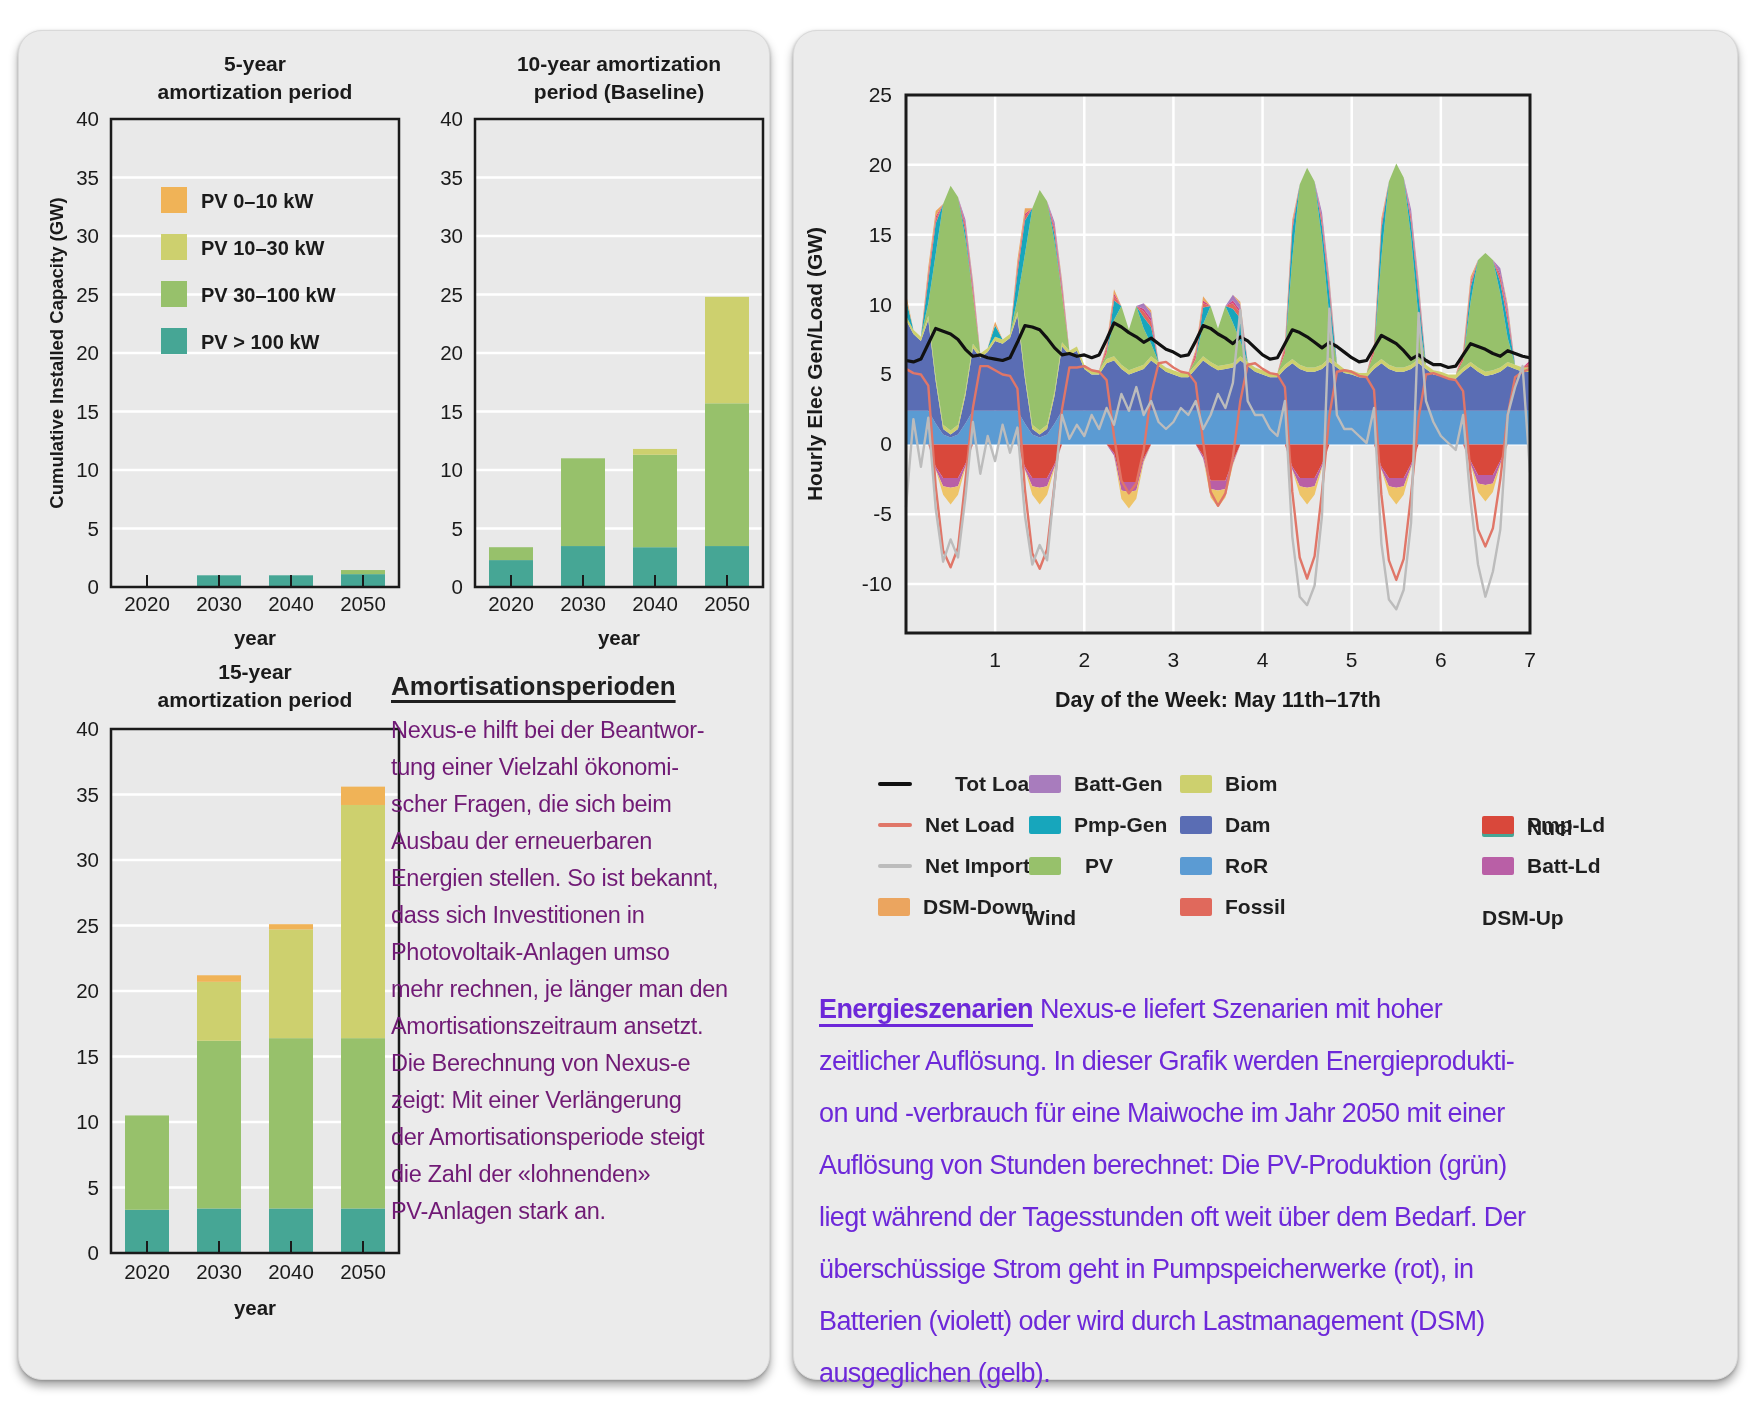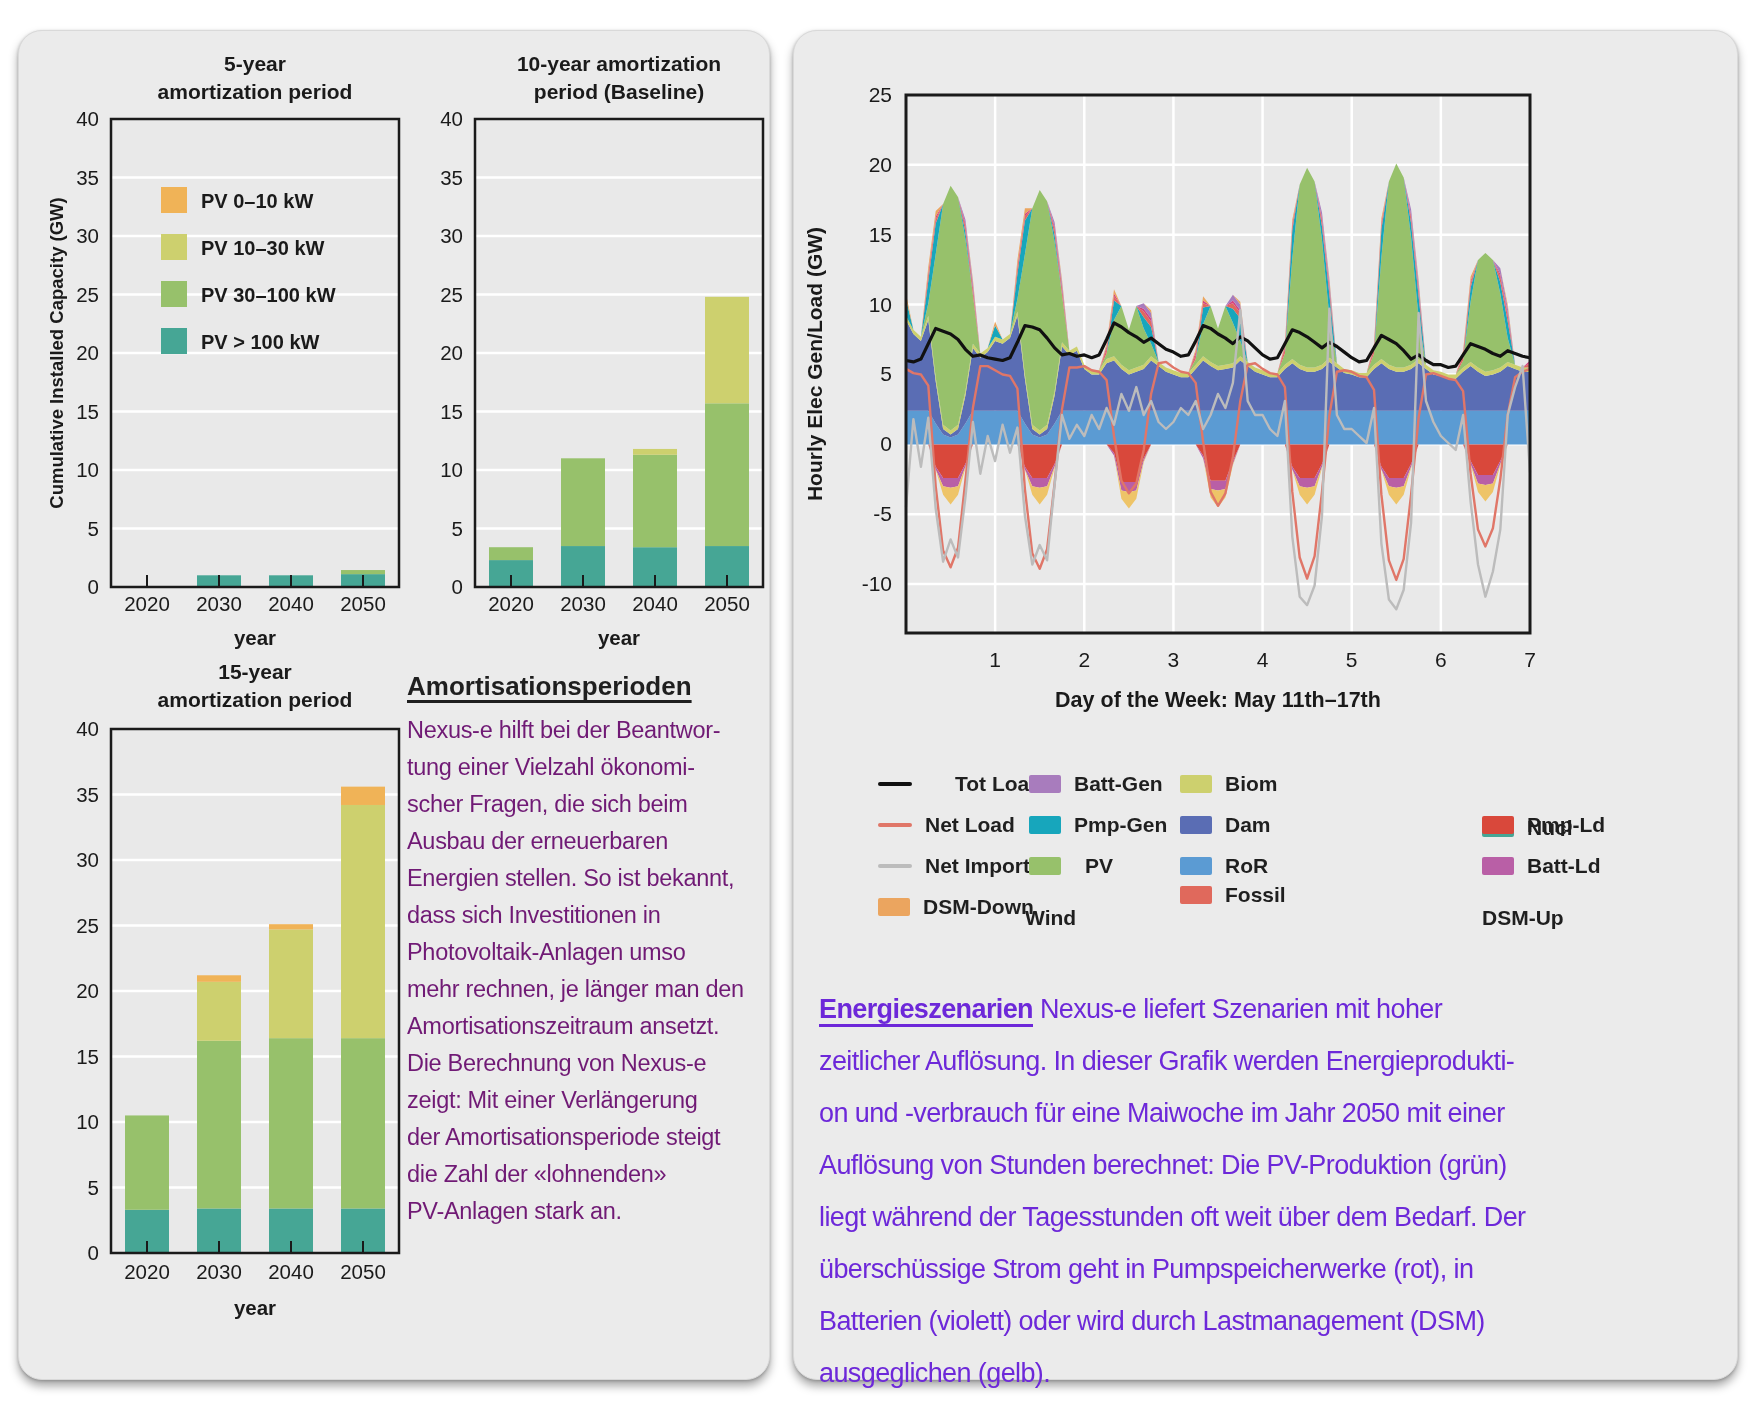--- a/index.html
+++ b/index.html
@@ -9,21 +9,21 @@
          box-shadow:0 6px 10px rgba(0,0,0,.35),0 1px 3px rgba(0,0,0,.2);
          border:1px solid #d9d9d9;}
   #left-panel{left:18px;top:30px;width:750px;height:1348px;}
   #right-panel{left:793px;top:30px;width:943px;height:1348px;}
   .chart-mount{position:absolute;}
   #chart-amort5{left:28px;top:12px;width:360px;height:618px;}
   #chart-amort10{left:392px;top:12px;width:360px;height:618px;}
   #chart-amort15{left:28px;top:618px;width:360px;height:700px;}
   #chart-weekly{left:0px;top:0px;width:940px;height:700px;}
   svg{display:block;font-family:"Liberation Sans",sans-serif;}
-  #left-text{position:absolute;left:388px;top:640px;width:372px;}
+  #left-text{position:absolute;left:372px;top:640px;width:372px;}
   #left-text h2{margin:0 0 10px 0;font-size:26px;font-weight:700;
       text-decoration:underline;text-decoration-thickness:2.5px;text-underline-offset:5px;}
   #left-text .body{font-size:23.5px;line-height:37px;letter-spacing:-0.3px;
       white-space:pre-line;color:#701a75;}
   #right-legend{position:absolute;left:20px;top:735px;width:905px;height:175px;}
   .legend-item{position:absolute;display:flex;align-items:center;gap:13px;height:28px;}
   .legend-item .lbl{font-size:21px;font-weight:600;color:#1f1f1f;white-space:nowrap;}
   .sw-patch{width:32px;height:18px;border-radius:2px;display:inline-block;}
   .sw-line{width:34px;height:4px;border-radius:2px;display:inline-block;}
   #right-text{position:absolute;left:25px;top:952px;width:908px;
@@ -283,21 +283,21 @@
           <span class="lbl">Biom</span>
         </div>
         <div class="legend-item" style="left: 366px; top: 45px;">
           <span class="sw-patch" style="background: rgb(90, 109, 180);"></span>
           <span class="lbl">Dam</span>
         </div>
         <div class="legend-item" style="left: 366px; top: 86px;">
           <span class="sw-patch" style="background: rgb(91, 155, 211);"></span>
           <span class="lbl">RoR</span>
         </div>
-        <div class="legend-item" style="left: 366px; top: 115px;">
+        <div class="legend-item" style="left: 366px; top: 127px;">
           <span class="sw-patch" style="background: rgb(224, 105, 92);"></span>
           <span class="lbl">Fossil</span>
         </div>
         <div class="legend-item" style="left: 668px; top: 4px; margin-top: 44px;">
           <span class="sw-patch" style="background: rgb(70, 166, 149);"></span>
           <span class="lbl">Nucl</span>
         </div>
         <div class="legend-item" style="left: 668px; top: 45px;">
           <span class="sw-patch" style="background: rgb(217, 72, 59);"></span>
           <span class="lbl">Pmp-Ld</span>

